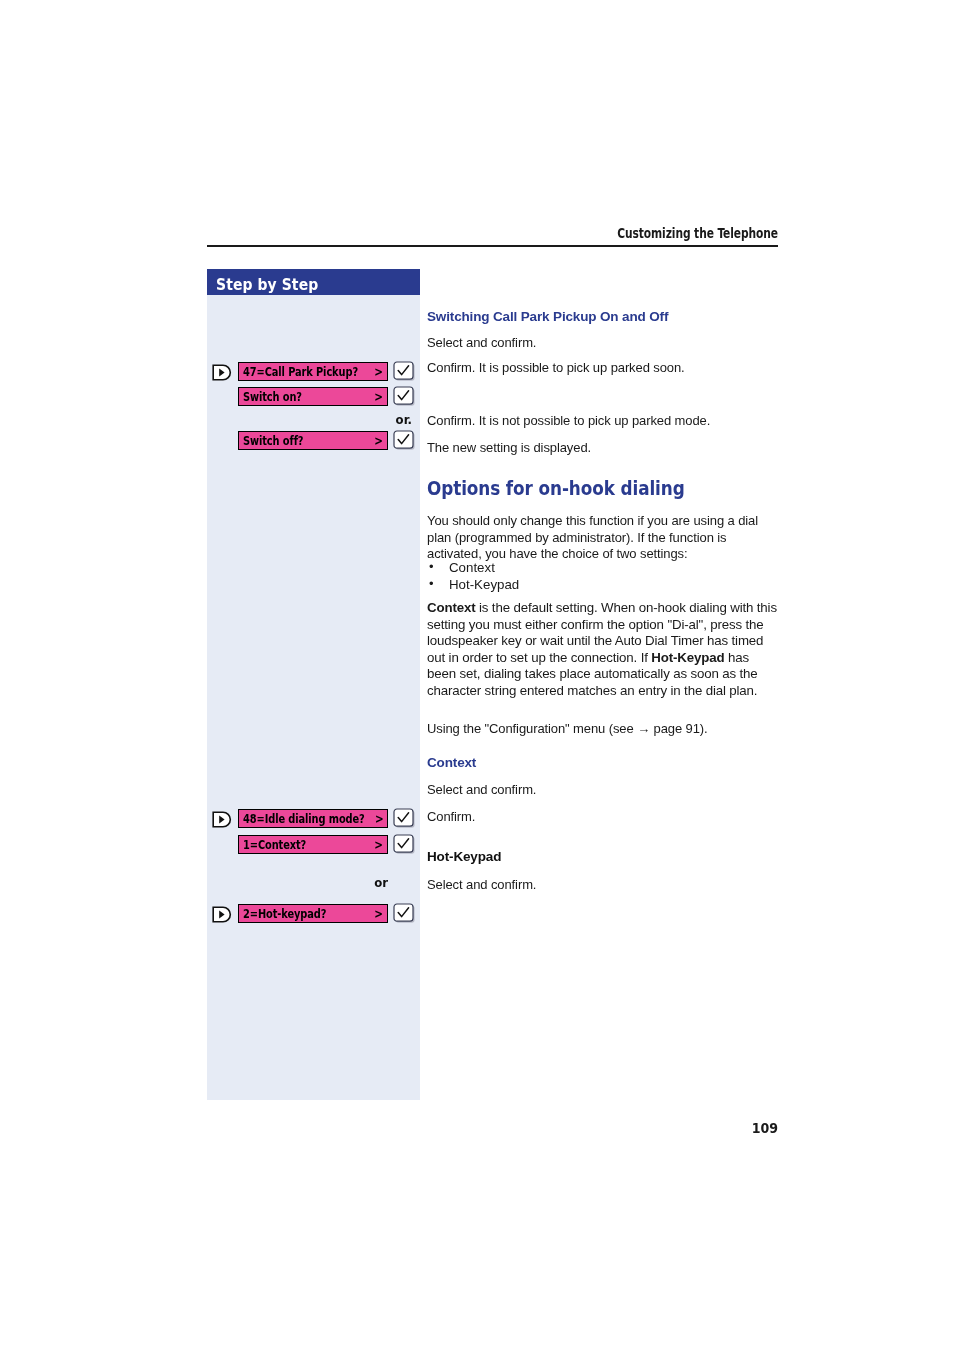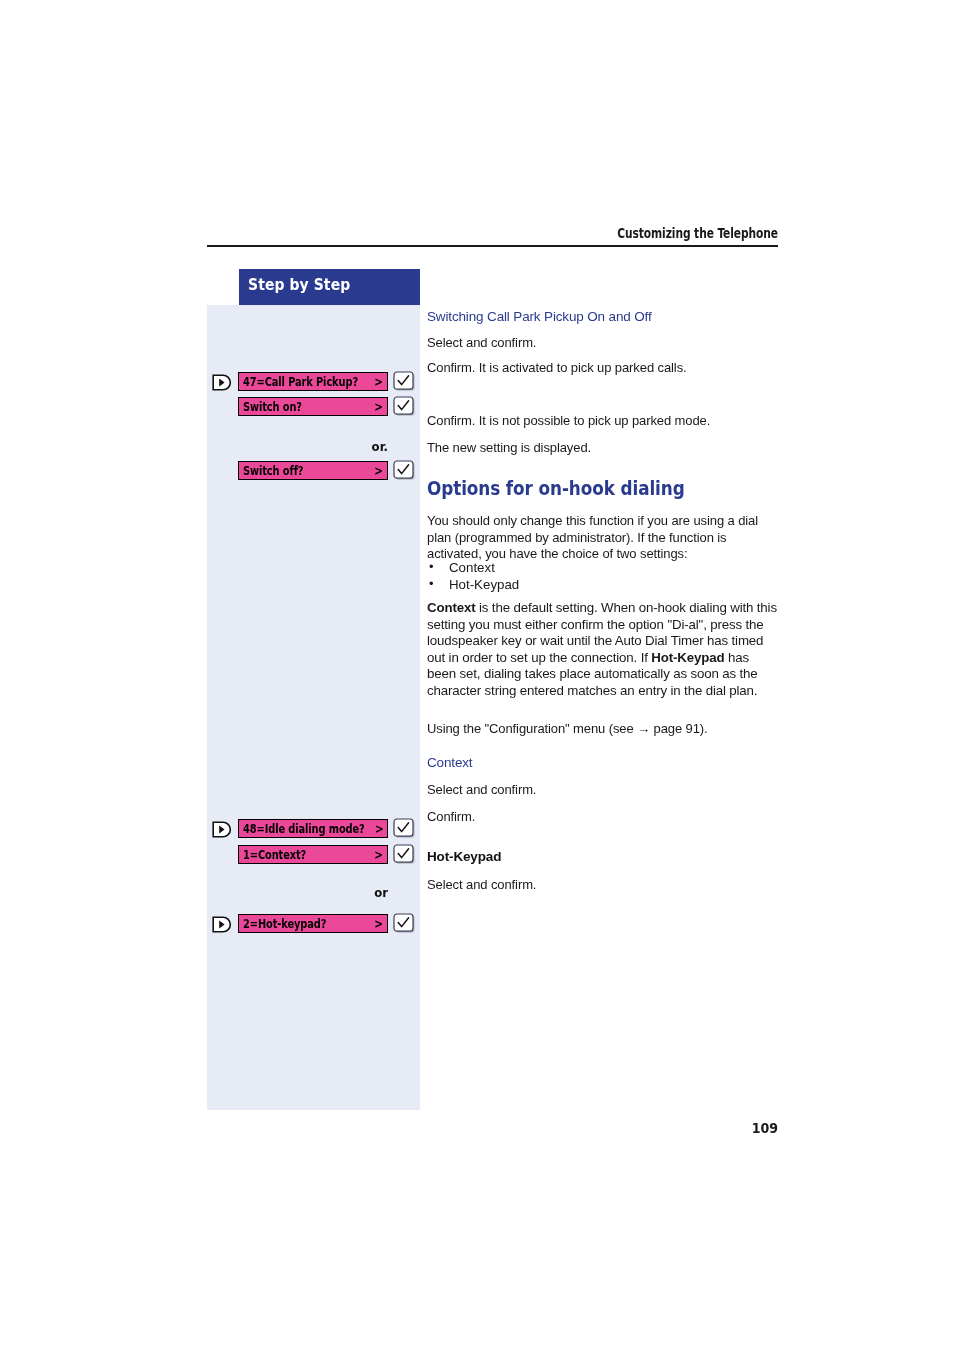--- a/index.html
+++ b/index.html
@@ -40,25 +40,24 @@
 
   
   .step-col {
     position: absolute;
     left: 207px;
     top: 269px;
     width: 213px;
   }
   .step-banner {
     background: #2a3b8f;
-    height: 36px;
+    height: 26px;
     line-height: 31px;
     padding-left: 9px;
     box-sizing: border-box;
-    margin-left: 32px;
   }
   .step-banner-label {
     font-family: "DejaVu Sans Condensed", "Liberation Sans Narrow", "Liberation Sans", sans-serif;
     font-weight: bold;
     font-size: 16.5px;
     color: #ffffff;
     letter-spacing: 0.1px;
     display: inline-block;
     transform: scaleX(0.94);
     transform-origin: left center;
@@ -149,21 +148,21 @@
     font-family: "DejaVu Sans Condensed", "Liberation Sans Narrow", "Liberation Sans", sans-serif;
     font-weight: bold;
     font-size: 19.5px;
     color: #2a3b8f;
     letter-spacing: -0.1px;
     transform: scaleX(0.96);
     transform-origin: left center;
   }
   .h-blue-small {
     font-family: "Liberation Sans", sans-serif;
-    font-weight: normal;
+    font-weight: bold;
     font-size: 13.5px;
     color: #2a3b8f;
     letter-spacing: -0.15px;
   }
   .h-black-small {
     font-family: "Liberation Sans", sans-serif;
     font-weight: bold;
     font-size: 13.5px;
     color: #111111;
     letter-spacing: -0.15px;
@@ -260,23 +259,23 @@
       </div>
       <span class="confirm-key">
         <svg width="23" height="21" viewBox="0 0 23 21">
           <rect x="2.6" y="2.6" width="19" height="17.2" rx="3" fill="#b9bcc9"></rect>
           <rect x="1" y="1" width="19" height="17.2" rx="3" fill="#ffffff" stroke="#3a3f55" stroke-width="1.2"></rect>
           <path d="M5.2,9.6 L8.6,13.6 L15.6,4.8" fill="none" stroke="#111111" stroke-width="1.5" stroke-linecap="round" stroke-linejoin="round"></path>
         </svg>
       </span>
     </div>
 
-    <div class="or-label" style="top:134px;">or.</div>
-
-    <div class="step-row" style="top:156px;">
+    <div class="or-label" style="top:117px;margin-left:24px;">or.</div>
+
+    <div class="step-row" style="top:136px;">
       <div class="display-box">
         <span class="display-text">Switch off?</span>
         <span class="display-caret">&gt;</span>
       </div>
       <span class="confirm-key">
         <svg width="23" height="21" viewBox="0 0 23 21">
           <rect x="2.6" y="2.6" width="19" height="17.2" rx="3" fill="#b9bcc9"></rect>
           <rect x="1" y="1" width="19" height="17.2" rx="3" fill="#ffffff" stroke="#3a3f55" stroke-width="1.2"></rect>
           <path d="M5.2,9.6 L8.6,13.6 L15.6,4.8" fill="none" stroke="#111111" stroke-width="1.5" stroke-linecap="round" stroke-linejoin="round"></path>
         </svg>
@@ -341,21 +340,21 @@
 
   </div>
 </div>
 
 <div class="content-col">
 
   <div class="abs h-blue-small" style="top:40px;">Switching Call Park Pickup On and Off</div>
 
   <div class="abs body-text" style="top:66px;">Select and confirm.</div>
 
-  <div class="abs body-text" style="top:91px;">Confirm. It is activated to pick up parked calls.</div>
+  <div class="abs body-text" style="top:91px;">Confirm. It is possible to pick up parked soon.</div>
 
   <div class="abs body-text" style="top:144px;">Confirm. It is not possible to pick up parked mode.</div>
 
   <div class="abs body-text" style="top:171px;">The new setting is displayed.</div>
 
   <div class="abs h-blue-big" style="top:208px;">Options for on-hook dialing</div>
 
   <div class="abs body-text" style="top:244px;">You should only change this function if you are using a dial plan (programmed by administrator). If the function is activated, you have the choice of two settings:</div>
 
   <ul class="bullets abs" style="top:291px;">

